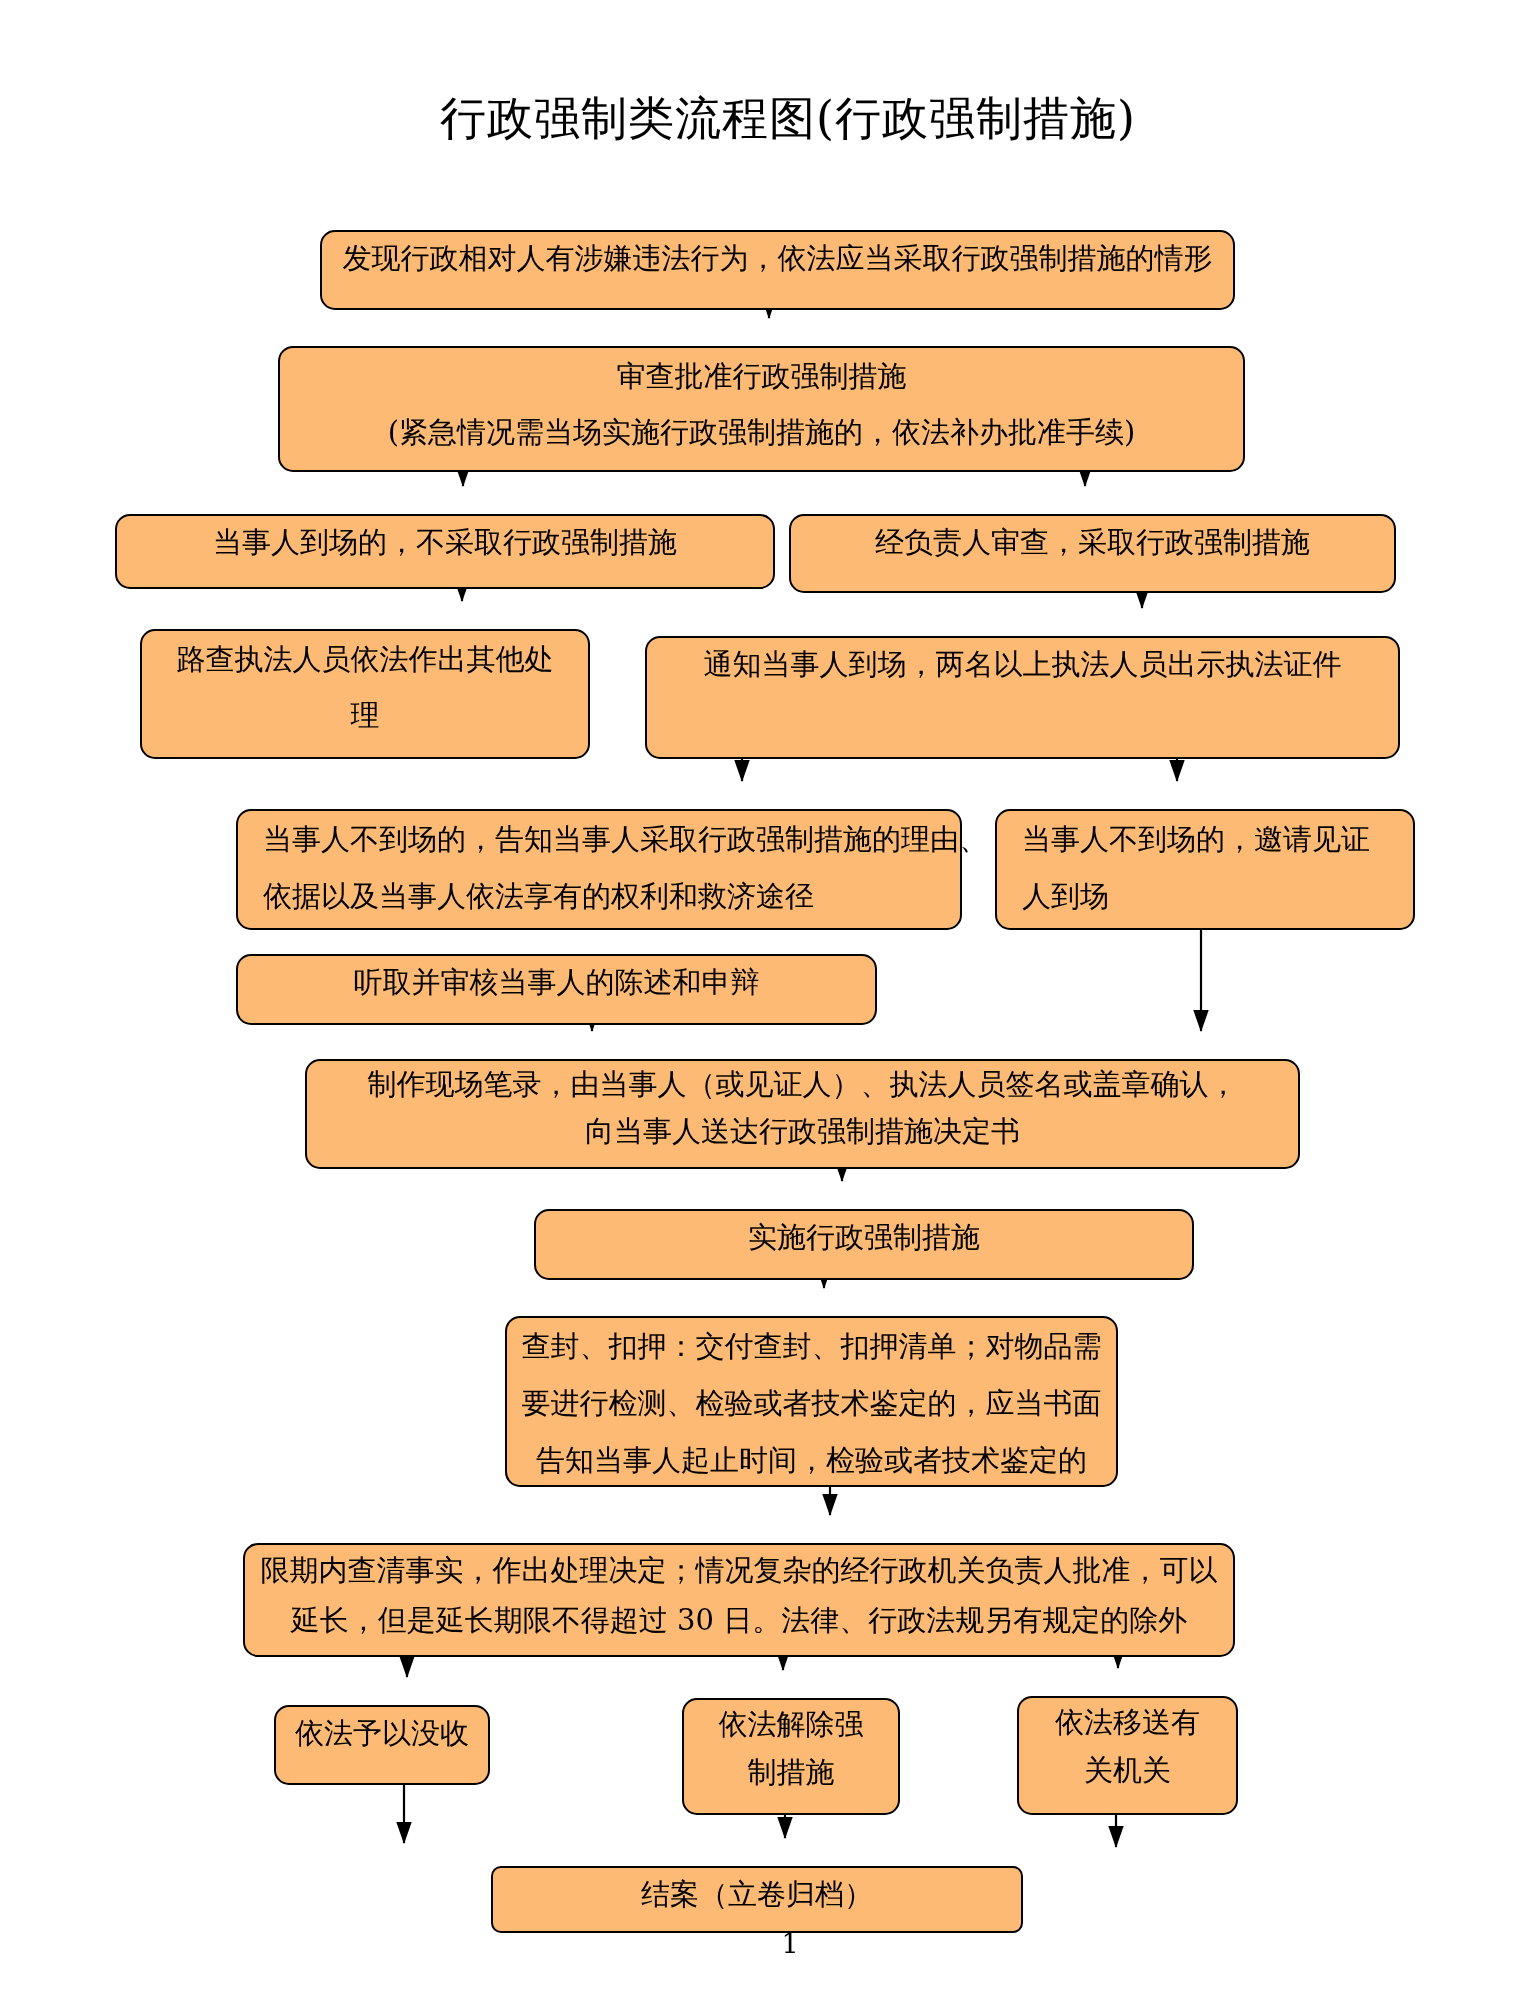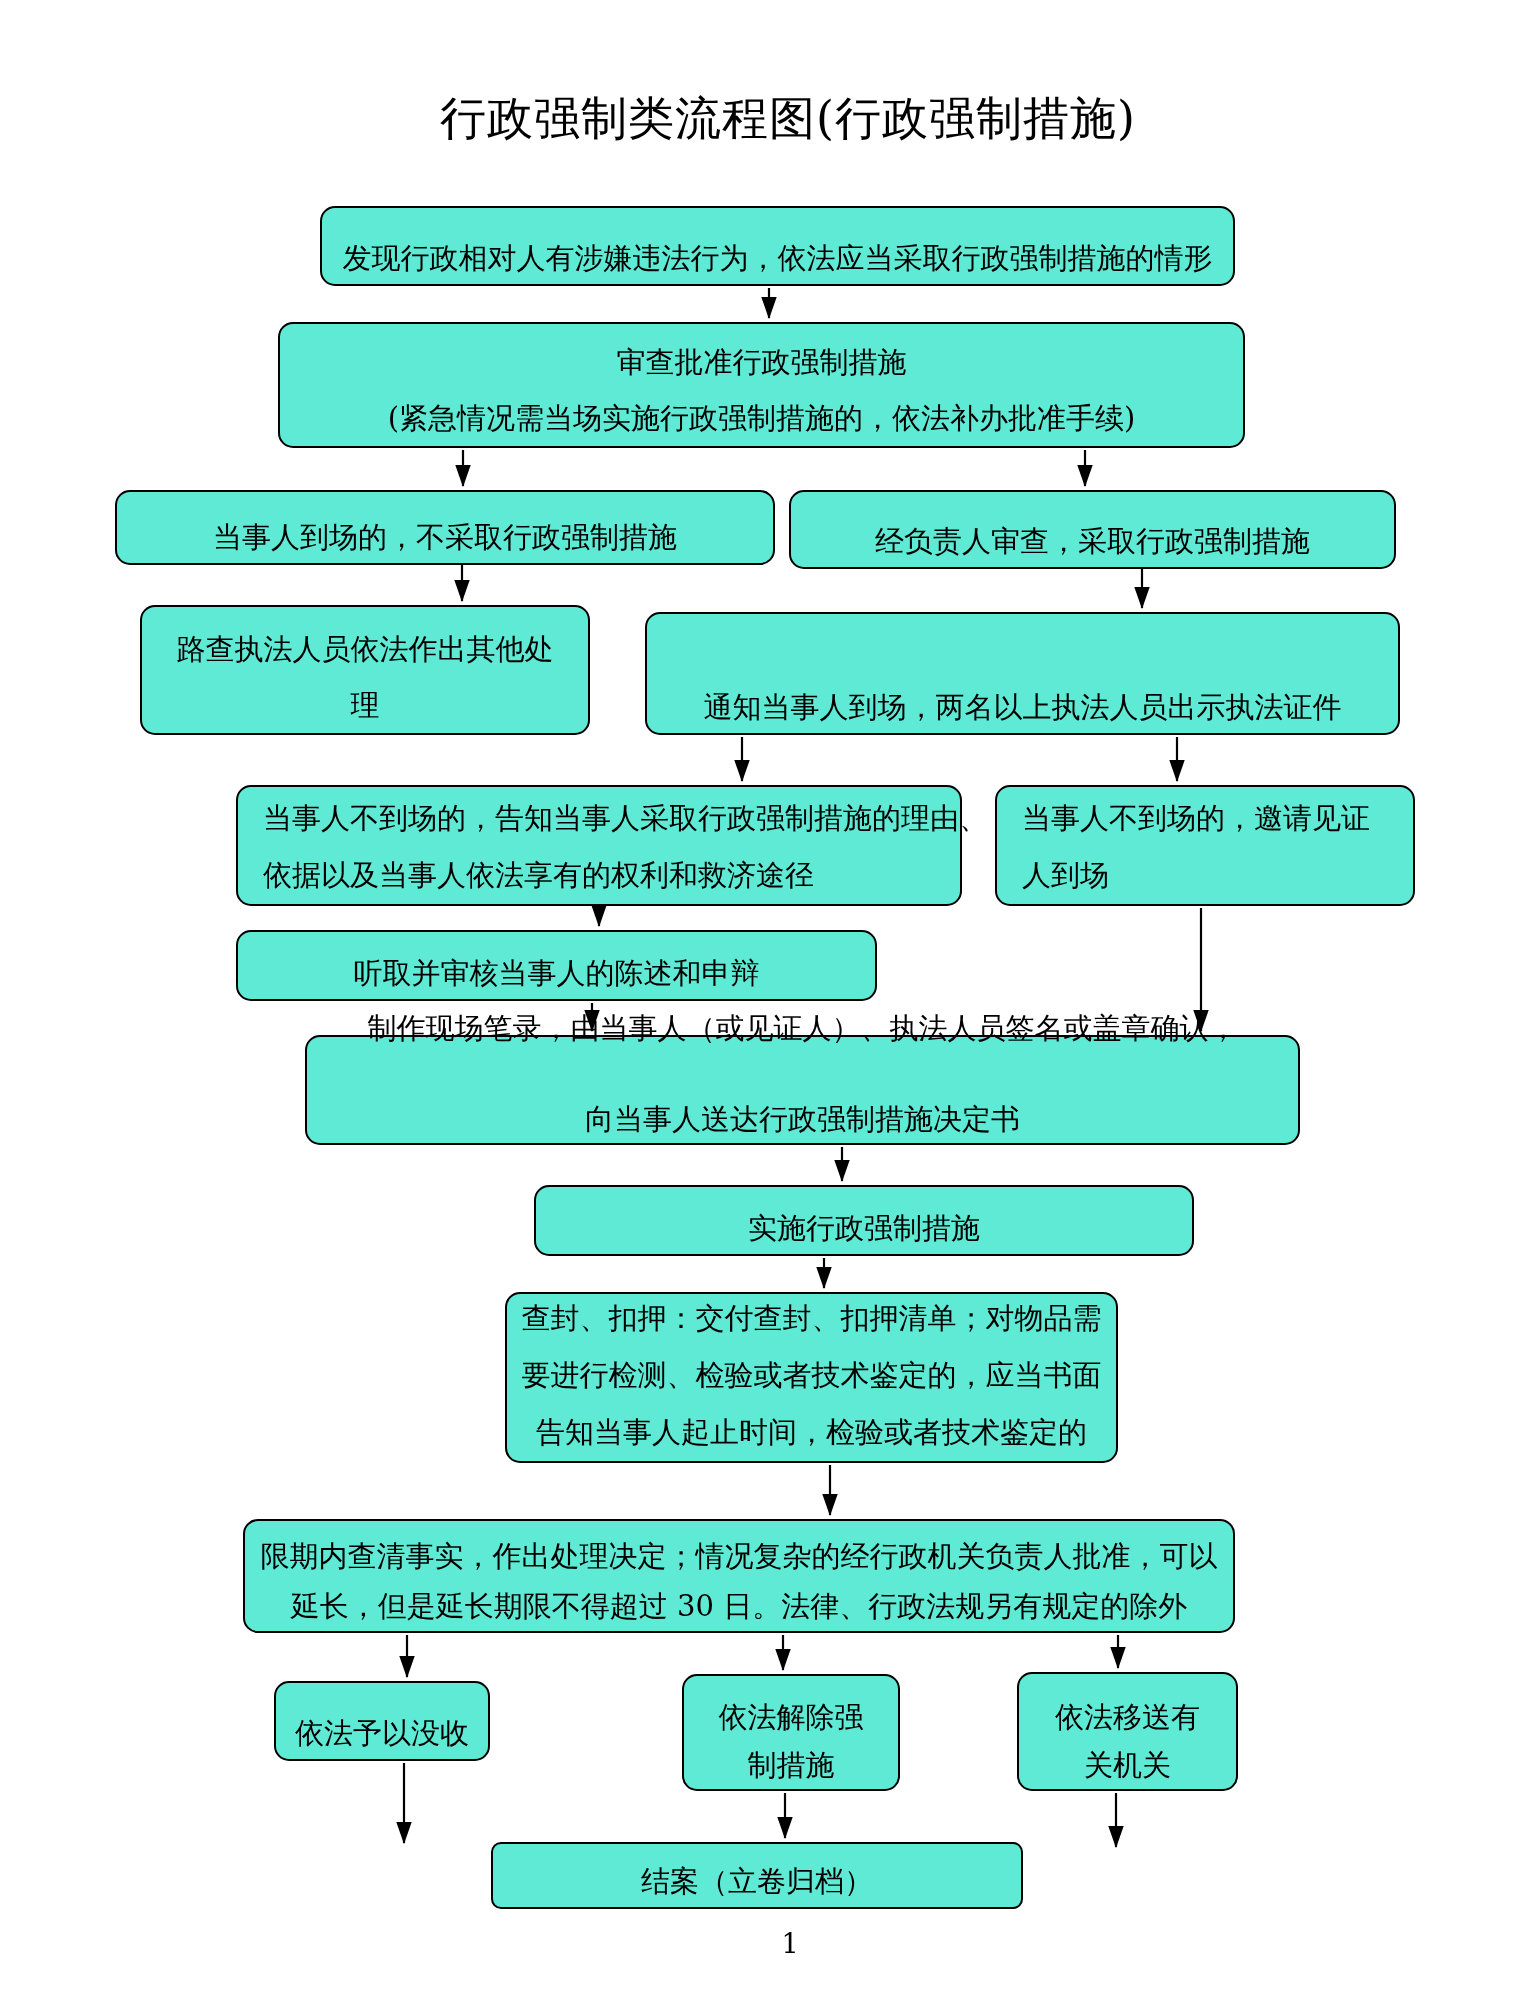--- a/index.html
+++ b/index.html
@@ -18,26 +18,27 @@
     text-align:center;
     white-space:nowrap;
     letter-spacing:1px;
   }
   svg.connectors{position:absolute;left:0;top:0;width:1536px;height:1989px;}
   .node{
     position:absolute;
     box-sizing:border-box;
     border:2.5px solid #000000;
     border-radius:15px;
-    background:#5eead4;
+    background:#fdba74;
     display:flex;flex-direction:column;
-    justify-content:flex-end;align-items:center;
+    justify-content:flex-start;align-items:center;
     font-size:29px;line-height:52px;
     text-align:center;
     white-space:nowrap;
+    margin-top:24px;
   }
   .node .ln{white-space:nowrap;}
   .node.al{align-items:flex-start;text-align:left;padding:0 25px;line-height:57px;}
   .lh56{line-height:56px;}
   .lh57{line-height:57px;}
   .lh50{line-height:50px;}
   .lh48{line-height:48px;}
   .lh47{line-height:47px;}
   .page-num{
     position:absolute;left:700px;top:1928px;width:180px;
@@ -113,21 +114,21 @@
 
   <div class="node al" style="left:995px;top:785px;width:420px;height:121px;">
     <div class="ln">当事人不到场的，邀请见证</div>
     <div class="ln">人到场</div>
   </div>
 
   <div class="node" style="left:236px;top:930px;width:641px;height:71px;">
     <div class="ln">听取并审核当事人的陈述和申辩</div>
   </div>
 
-  <div class="node lh47" style="left:305px;top:1035px;width:995px;height:110px;gap:44px;">
+  <div class="node lh47" style="left:305px;top:1035px;width:995px;height:110px;">
     <div class="ln">制作现场笔录，由当事人（或见证人）、执法人员签名或盖章确认，</div>
     <div class="ln">向当事人送达行政强制措施决定书</div>
   </div>
 
   <div class="node" style="left:534px;top:1185px;width:660px;height:71px;">
     <div class="ln">实施行政强制措施</div>
   </div>
 
   <div class="node lh57" style="left:505px;top:1292px;width:613px;height:171px;">
     <div class="ln">查封、扣押：交付查封、扣押清单；对物品需</div>

